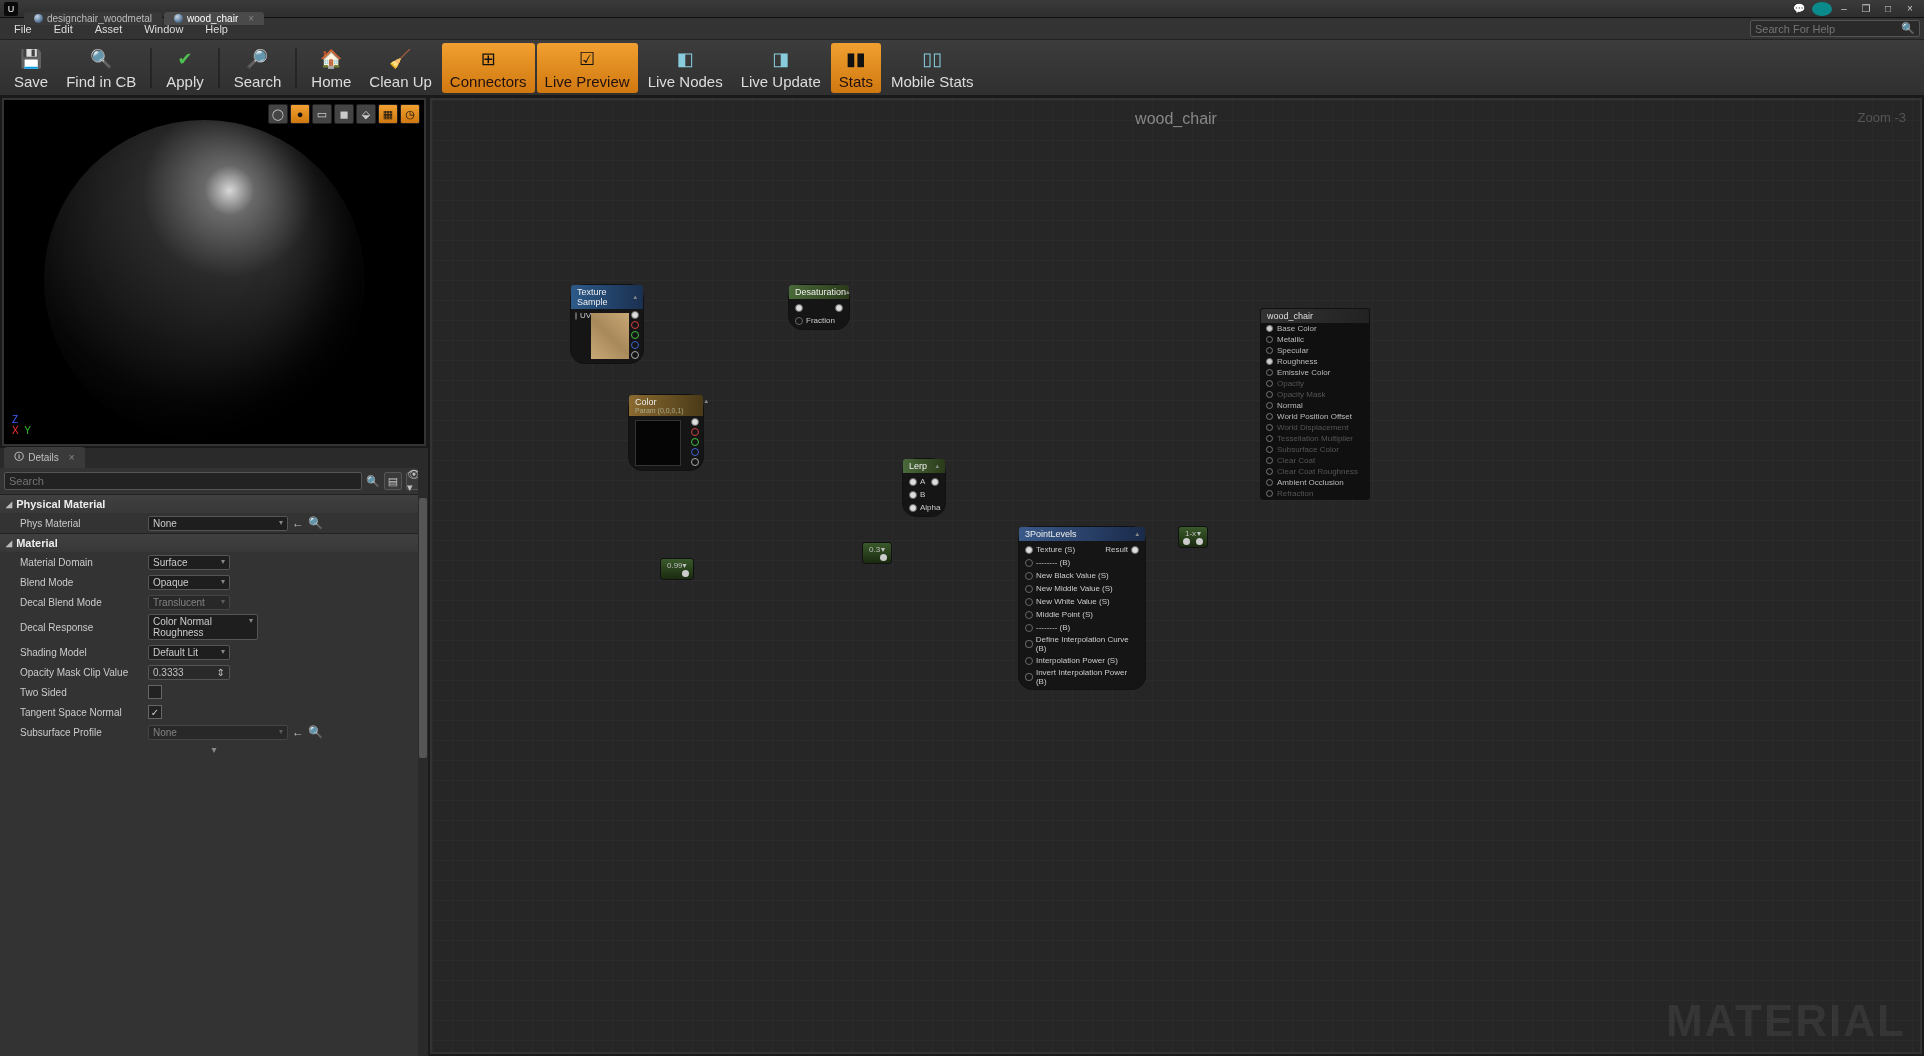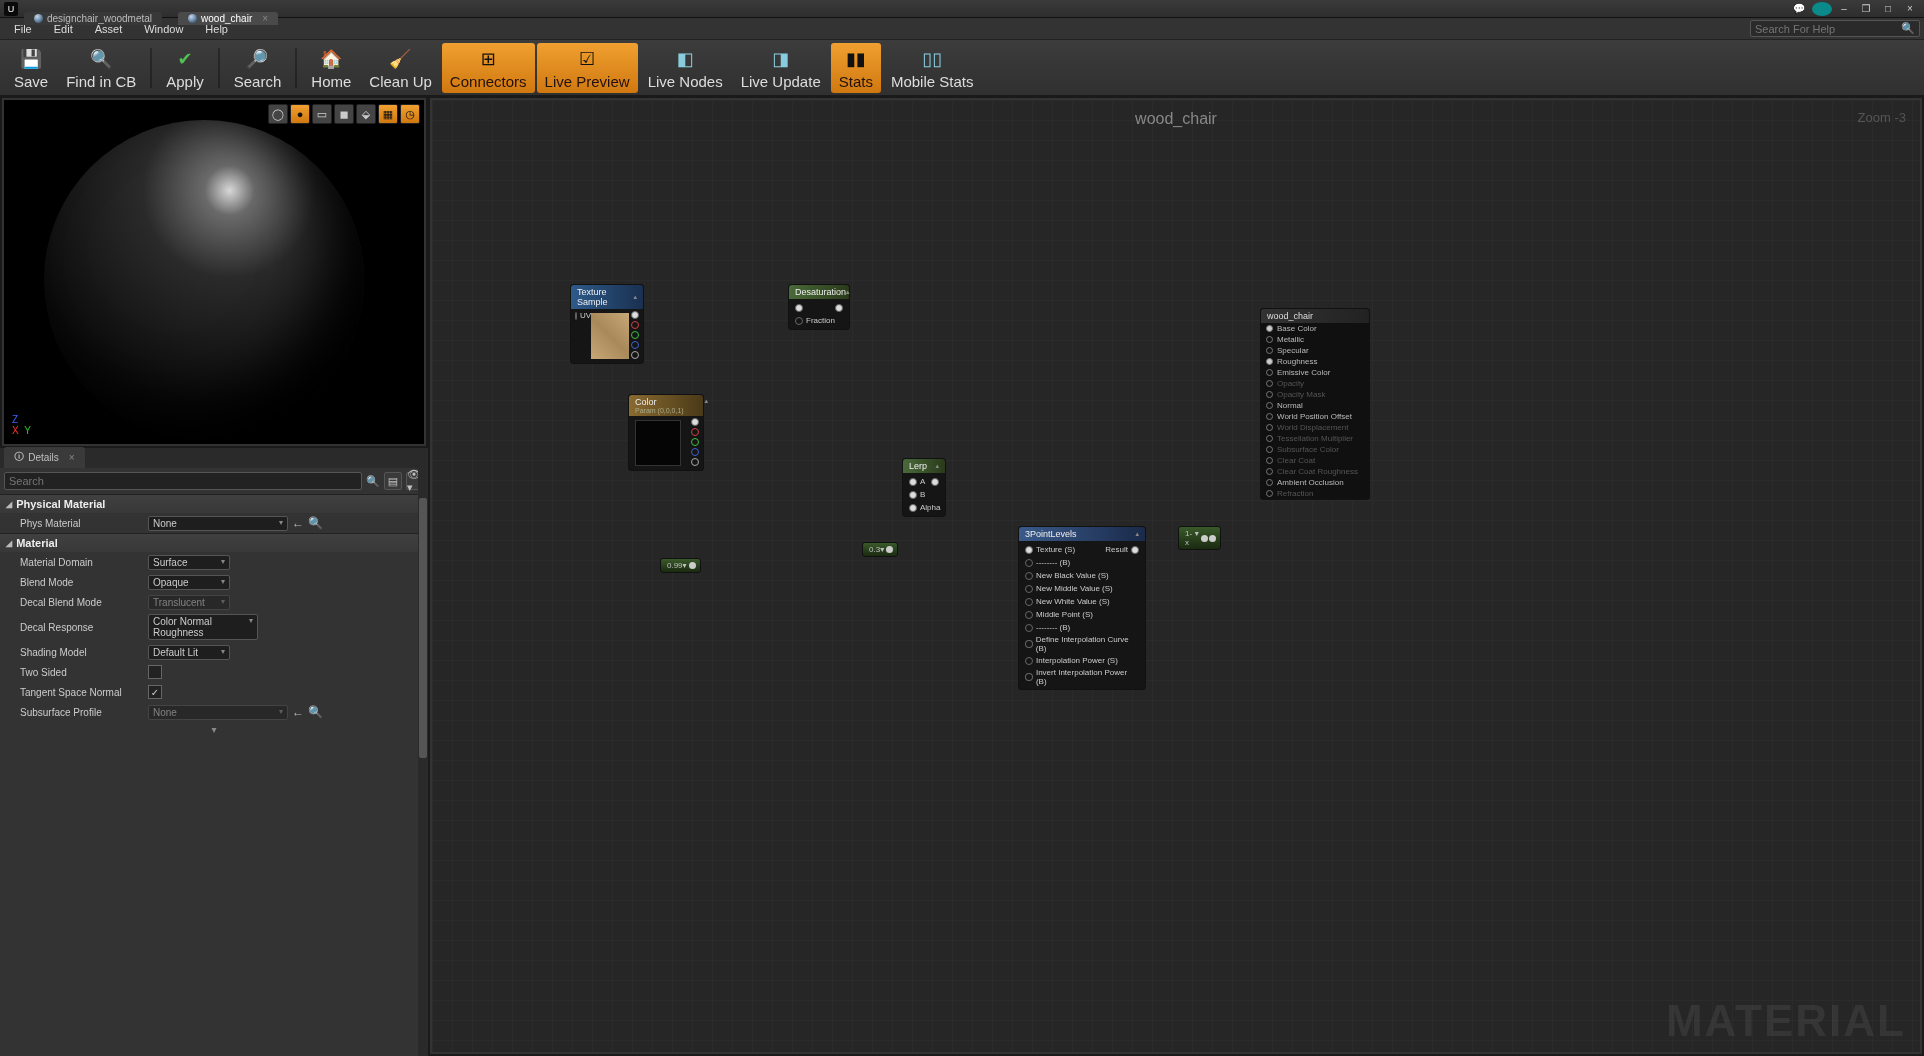--- a/index.html
+++ b/index.html
@@ -1,21 +1,21 @@
 <!DOCTYPE html>
 <html><head>
 <meta charset="utf-8">
 <style>
 * { box-sizing: border-box; margin: 0; padding: 0; font-family: "Segoe UI", Tahoma, sans-serif; }
 body { background: #1a1a1a; color: #c0c0c0; font-size: 11px; overflow: hidden; width: 1924px; height: 1056px; }
 
 
 .titlebar { height: 18px; background: linear-gradient(#3a3a3a,#2e2e2e); display: flex; align-items: center; padding: 0 4px; border-bottom: 1px solid #111; }
 .titlebar .ue-logo { width: 14px; height: 14px; background: #0a0a0a; border-radius: 2px; margin-right: 6px; display:flex;align-items:center;justify-content:center;color:#fff;font-size:9px;}
-.titlebar .tabs { display: flex; gap: 16px; flex: 1; margin-top: 20px; }
+.titlebar .tabs { display: flex; gap: 2px; flex: 1; margin-top: 20px; }
 .titlebar .tab { padding: 1px 10px; background: #383838; border-radius: 3px 3px 0 0; font-size: 10px; color: #bbb; cursor: pointer; display:flex; align-items:center; gap:4px;}
 .titlebar .tab.active { background: #4a4a4a; color: #fff; }
 .titlebar .tab .sphere-ico{width:9px;height:9px;border-radius:50%;background:radial-gradient(circle at 35% 30%,#c8d7e8,#5a7a9a 60%,#21364a);}
 .titlebar .winctrl { display: flex; gap: 2px; align-items:center;}
 .titlebar .winctrl > div { width: 20px; height: 14px; display:flex; align-items:center; justify-content:center; color:#ccc; cursor:pointer; font-size:10px;}
 .titlebar .teal{background:#0a8a8a;border-radius:50%;width:14px;height:14px;}
 
 
 .menubar { height: 22px; background: #333; display: flex; align-items: center; padding: 0 4px; gap: 2px; border-bottom: 1px solid #222;}
 .menubar .item { padding: 3px 10px; cursor: pointer; font-size: 11px; color: #ddd; }
@@ -68,34 +68,34 @@
 .details .reset{color:#bbb;cursor:pointer;font-size:12px;}
 .details .browse{color:#bbb;cursor:pointer;font-size:12px;}
 .details .expand{display:flex;justify-content:center;padding:2px;color:#888;font-size:10px;cursor:pointer;}
 
 
 .graph { flex: 1; position: relative; background: #262626; background-image: linear-gradient(#2b2b2b 1px, transparent 1px), linear-gradient(90deg, #2b2b2b 1px, transparent 1px); background-size: 20px 20px; border:2px solid #333; margin:2px; overflow:hidden;}
 .graph .title{position:absolute;top:10px;left:0;right:0;text-align:center;font-size:16px;color:#888;}
 .graph .zoom{position:absolute;top:10px;right:14px;font-size:13px;color:#555;}
 .graph .watermark{position:absolute;bottom:6px;right:14px;font-size:44px;font-weight:900;color:rgba(120,120,120,0.18);letter-spacing:2px;}
 
-.node{position:absolute;background:rgba(20,20,20,0.92);border:1px solid #111;border-radius:3px;font-size:9px;color:#ccc;}
+.node{position:absolute;background:rgba(20,20,20,0.92);border:1px solid #111;border-radius:14px;font-size:9px;color:#ccc;}
 .node .nhead{padding:2px 6px;border-radius:3px 3px 0 0;display:flex;align-items:center;justify-content:space-between;font-size:9px;color:#eee;}
 .node .nbody{padding:2px 4px;}
 .node .pinrow{display:flex;justify-content:space-between;align-items:center;padding:1px 2px;min-height:13px;}
 .node .pin{display:flex;align-items:center;gap:3px;font-size:8px;}
 .node .pindot{width:8px;height:8px;border-radius:50%;border:1px solid #666;}
 .node .pindot.white{background:#ddd;}
 .node .pindot.red{border-color:#d04040;}
 .node .pindot.green{border-color:#40c040;}
 .node .pindot.blue{border-color:#4060d0;}
 .node .pindot.alpha{border-color:#aaa;}
 .node .pindot.hollow{background:transparent;}
 .node .arr{font-size:7px;color:#888;}
-.smallnode{position:absolute;background:rgba(20,20,20,0.92);border:1px solid #111;border-radius:3px;font-size:8px;padding:2px 4px;display:flex;flex-direction:row;align-items:center;min-width:30px;}
+.smallnode{position:absolute;background:rgba(20,20,20,0.92);border:1px solid #111;border-radius:3px;font-size:8px;padding:2px 4px;display:flex;flex-direction:column;align-items:center;min-width:30px;}
 .smallnode .shead{display:flex;justify-content:space-between;width:100%;padding:0 2px;}
 
 .resultnode{position:absolute;background:rgba(15,15,15,0.95);border:1px solid #111;border-radius:3px;font-size:9px;width:110px;}
 .resultnode .rhead{background:linear-gradient(90deg,#333,#222);padding:2px 6px;font-size:9px;color:#ddd;border-radius:3px 3px 0 0;}
 .resultnode .rpin{display:flex;align-items:center;gap:4px;padding:1px 5px;font-size:8px;color:#bbb;}
 .resultnode .rpin.disabled{color:#555;}
 .resultnode .rdot{width:7px;height:7px;border-radius:50%;border:1px solid #777;}
 .resultnode .rdot.on{background:#ccc;}
 
 svg.wires{position:absolute;inset:0;pointer-events:none;}
@@ -284,20 +284,29 @@
                 <span class="arr">▾</span>
               </div>
             </div>
           </div>
         <div class="row">
             <div class="lbl">Shading Model</div>
             <div class="val">
               <div class="dropdown">
                 <span>Default Lit</span>
                 <span class="arr">▾</span>
+              </div>
+            </div>
+          </div>
+        <div class="row">
+            <div class="lbl">Opacity Mask Clip Value</div>
+            <div class="val">
+              <div class="numbox">
+                <span>0.3333</span>
+                <span class="arr">⇕</span>
               </div>
             </div>
           </div>
         <div class="row">
             <div class="lbl">Two Sided</div>
             <div class="val">
               <div class="chk"></div>
             </div>
           </div>
         <div class="row">

